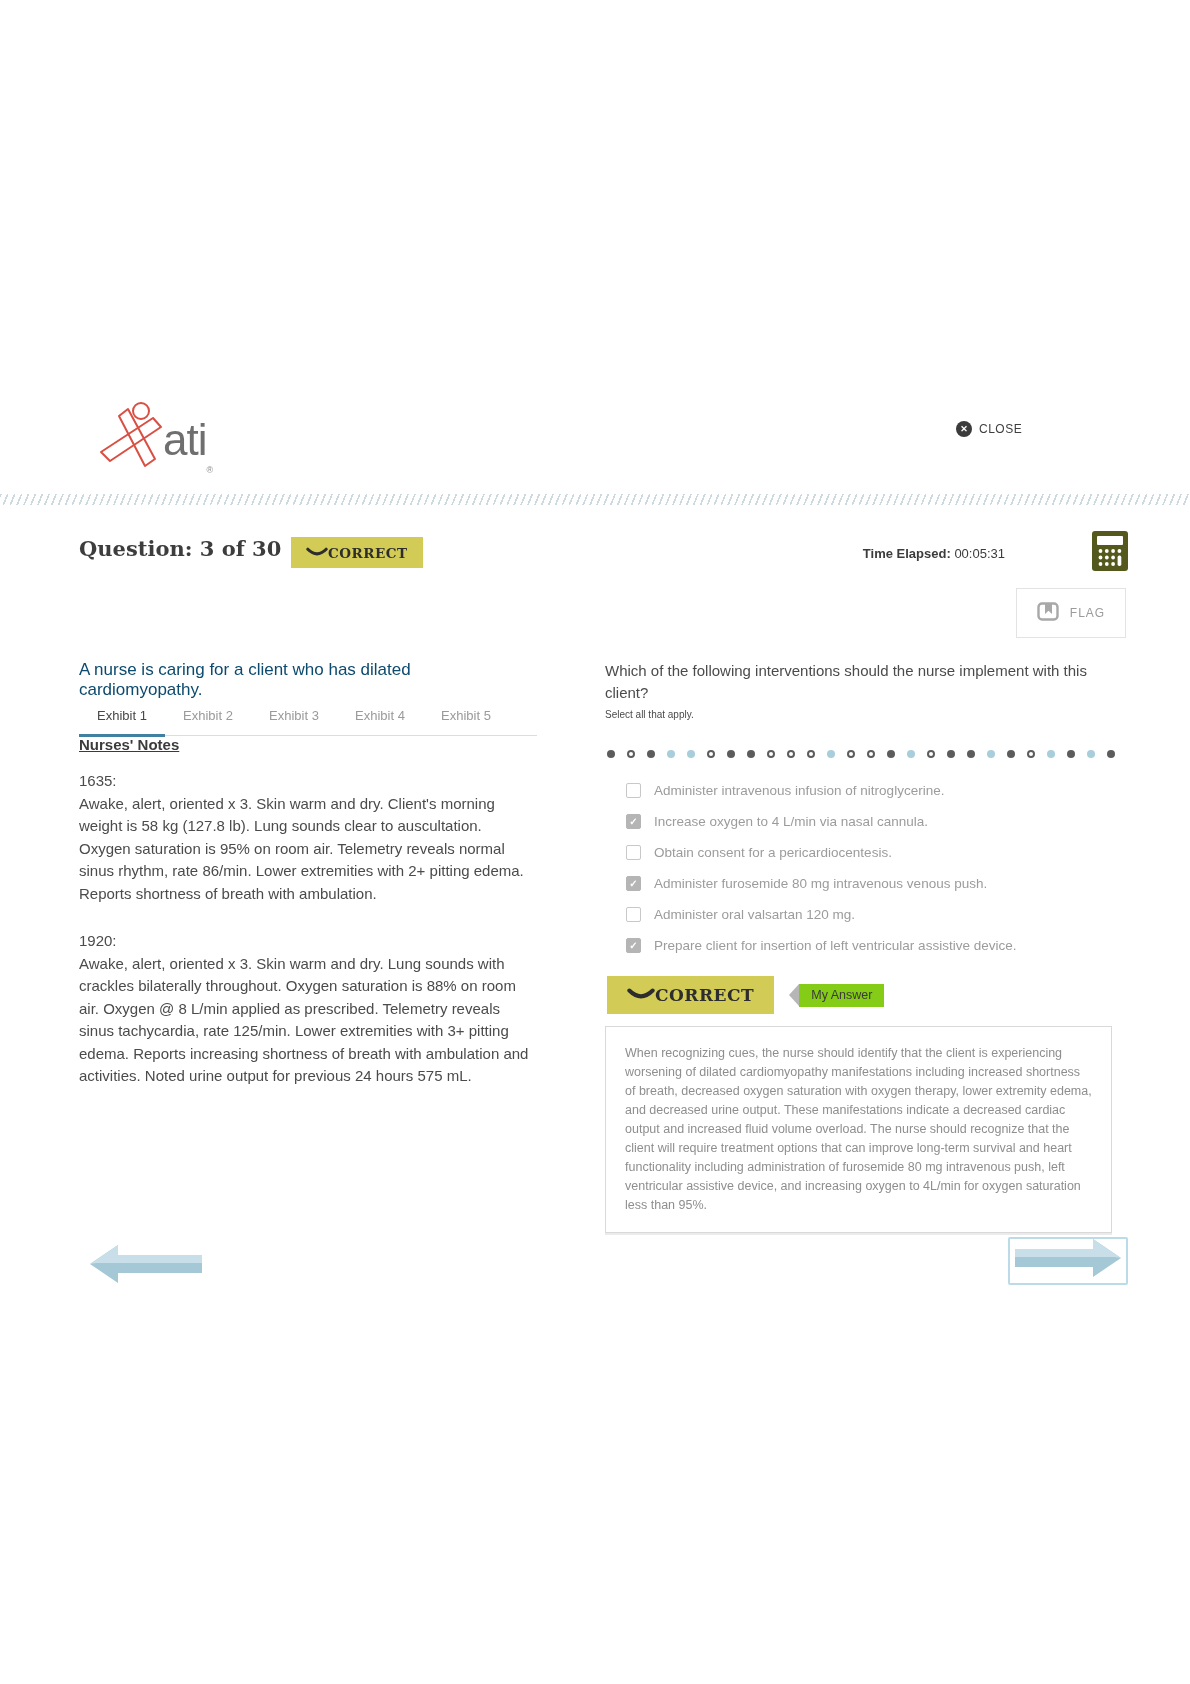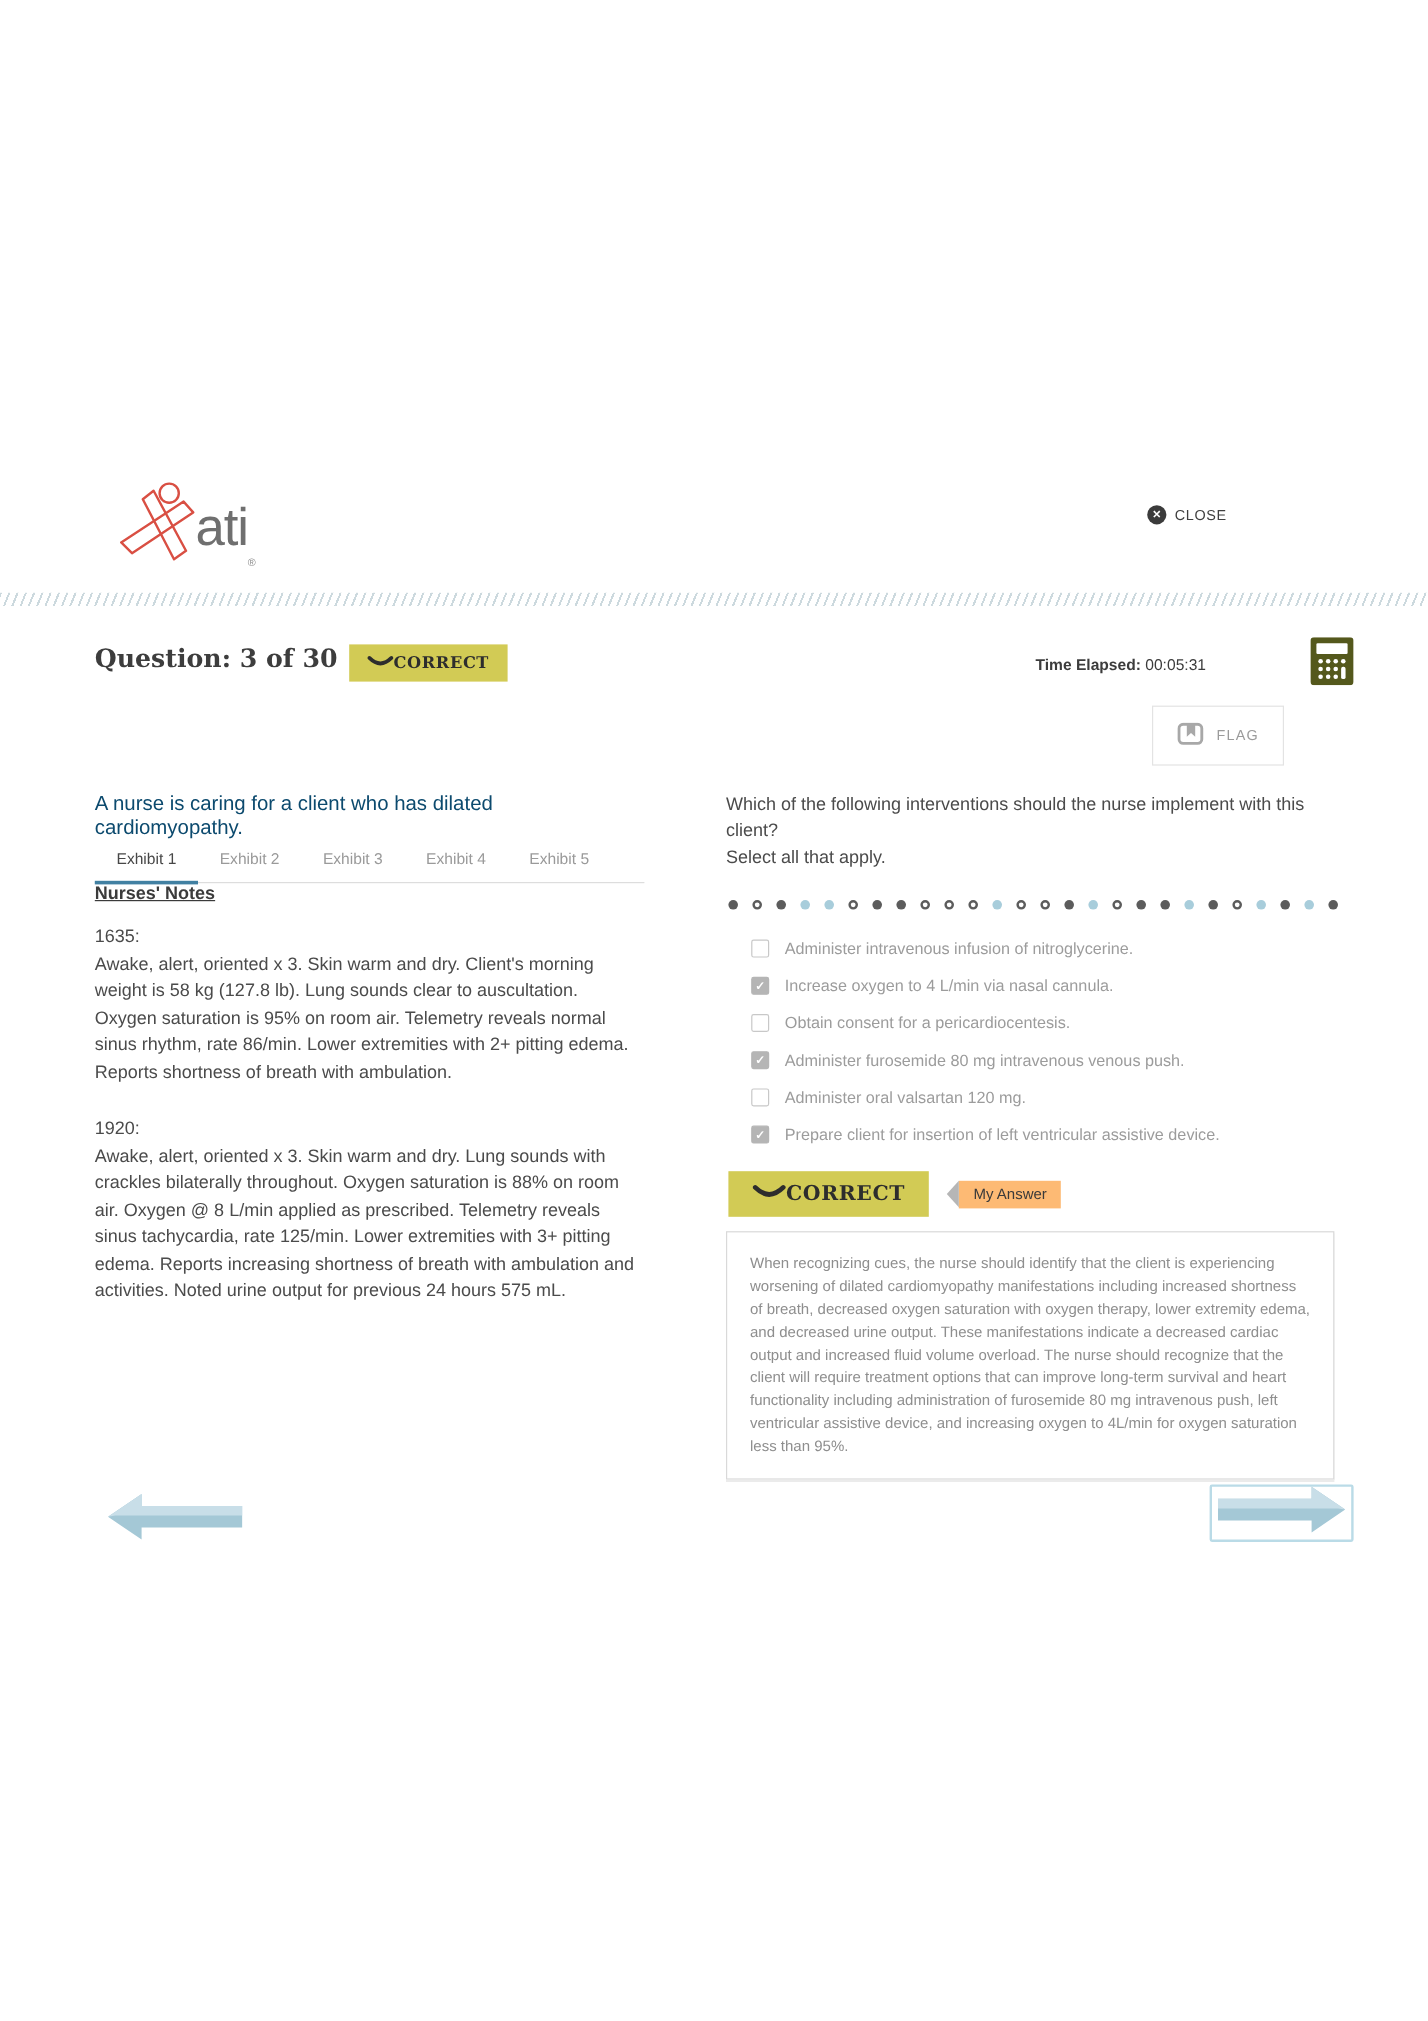--- a/index.html
+++ b/index.html
@@ -19,53 +19,53 @@
   .hatch { position:absolute; left:0; top:494px; width:1190px; height:11px;
     background:repeating-linear-gradient(112deg,#ccd9de 0 1.6px,transparent 1.6px 6.4px); }
 
   
   .q-counter { position:absolute; left:79px; top:536px; font-family:"DejaVu Serif", serif; font-size:21px; font-weight:bold; color:#3d3d3d; }
   .badge { display:inline-flex; align-items:center; background:#d2cb55; font-family:"DejaVu Serif", serif; font-weight:bold; color:#2d2d2d; }
   .badge-sm { position:absolute; left:291px; top:537px; height:31px; padding:0 15px; font-size:13.5px; letter-spacing:0.5px; }
   .time-wrap { position:absolute; left:815px; top:546px; width:190px; text-align:right; font-size:13px; color:#3c3c3c; }
   .time-wrap b { font-weight:bold; }
   .calc-btn { position:absolute; left:1092px; top:531px; background:none; border:none; cursor:pointer; }
-  .flag-btn { position:absolute; left:960px; top:588px; width:110px; height:50px; background:#fff; border:1px solid #e3e3e3; display:flex; align-items:center; justify-content:center; gap:9px; cursor:pointer; }
+  .flag-btn { position:absolute; left:1016px; top:588px; width:110px; height:50px; background:#fff; border:1px solid #e3e3e3; display:flex; align-items:center; justify-content:center; gap:9px; cursor:pointer; }
   .flag-txt { font-size:12px; color:#9b9b9b; letter-spacing:1px; }
 
   
   .left-col { position:absolute; left:79px; top:660px; width:458px; }
   .stem { font-size:17px; color:#0c4a6e; }
   .tabs { display:flex; border-bottom:1px solid #ddd; }
   .tab { width:86px; text-align:center; padding:8px 0 12px; font-size:13px; color:#9a9a9a; position:relative; cursor:pointer; background:none; border:none; font-family:inherit; }
   .tab[data-active="true"] { color:#474747; }
   .tab[data-active="true"]::after { content:""; position:absolute; left:0; right:0; bottom:-2px; height:3px; background:#4180a2; }
   .notes-title { font-size:15px; font-weight:bold; color:#3b3b3b; text-decoration:underline; margin-bottom:17px; }
   .note-time { font-size:15px; color:#4b4b4b; line-height:22.5px; }
   .note-text { font-size:15px; color:#4b4b4b; line-height:22.5px; margin-bottom:0; }
   .note-gap { margin-top:25px; }
 
   
   .right-col { position:absolute; left:605px; top:660px; width:512px; }
   .question-text { font-size:15px; color:#4b4b4b; line-height:22px; }
-  .instruction { font-size:15px; color:#4b4b4b; line-height:22px; margin-bottom:24px; }
+  .instruction { font-size:10px; color:#4b4b4b; line-height:22px; margin-bottom:24px; }
   .dots { display:flex; gap:12px; align-items:center; margin:0 0 25px 2px; }
   .dot { width:8px; height:8px; border-radius:50%; flex:0 0 auto; }
   .dot.filled { background:#5c5c5c; }
   .dot.ring { background:#fff; border:2px solid #5c5c5c; }
   .dot.blue { background:#a8cddb; }
   .options { margin-left:2px; }
   .option { display:flex; align-items:center; gap:13px; margin-bottom:16px; cursor:pointer;padding-left:19px; }
   .checkbox { width:15px; height:15px; border:1px solid #c8c8c8; border-radius:2px; background:#fff; display:flex; align-items:center; justify-content:center; font-size:10px; color:#fff; flex:0 0 auto; }
   .checkbox[data-checked="true"] { background:#b5b5b5; border-color:#b5b5b5; }
   .checkbox[data-checked="true"]::after { content:"✓"; font-weight:bold; }
   .opt-label { font-size:13.5px; color:#9c9c9c; }
   .result-row { display:flex; align-items:center; gap:15px; margin:23px 0 12px 2px; }
   .badge-lg { height:38px; padding:0 20px; font-size:17px; letter-spacing:0.5px; }
-  .my-answer { position:relative; background:#fdba74; height:23px; display:flex; align-items:center; padding:0 12px; font-size:12.5px; color:#3a3a3a; margin-left:10px; }
+  .my-answer { position:relative; background:#84cc16; height:23px; display:flex; align-items:center; padding:0 12px; font-size:12.5px; color:#3a3a3a; margin-left:10px; }
   .my-answer::before { content:""; position:absolute; left:-10px; top:50%; transform:translateY(-50%); border-top:11px solid transparent; border-bottom:11px solid transparent; border-right:10px solid #b6b6b6; }
   .rationale { width:507px; border:1px solid #d9d9d9; box-shadow:0 2px 0 rgba(0,0,0,0.08); padding:17px 19px; }
   .rationale p { font-size:12.5px; color:#8e8e8e; line-height:19px; }
 
   
   .nav-prev { position:absolute; left:90px; top:1243px; background:none; border:none; cursor:pointer; }
   .nav-next { position:absolute; left:1008px; top:1237px; width:120px; height:48px; background:#fff; border:2px solid #badbe7; border-radius:2px; cursor:pointer; display:flex; align-items:flex-end; justify-content:center; padding-bottom:2px; }
 </style>
 </head>
 <body>

